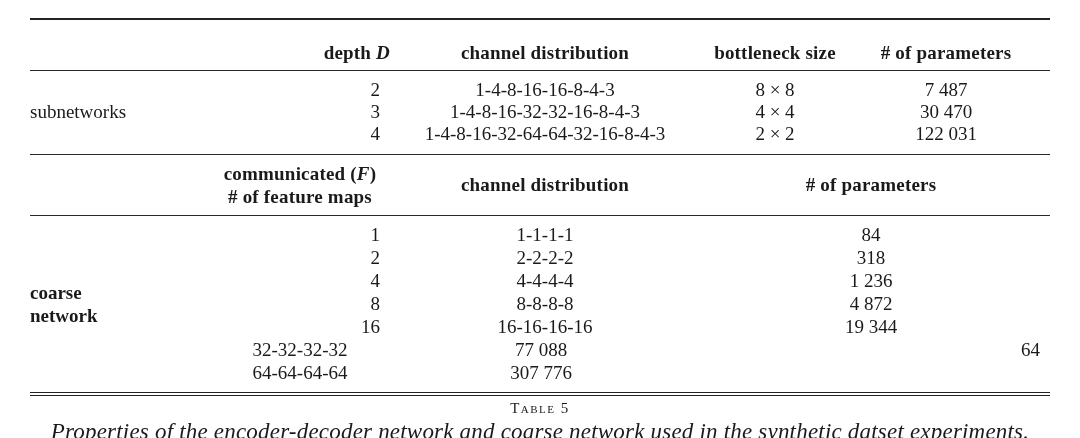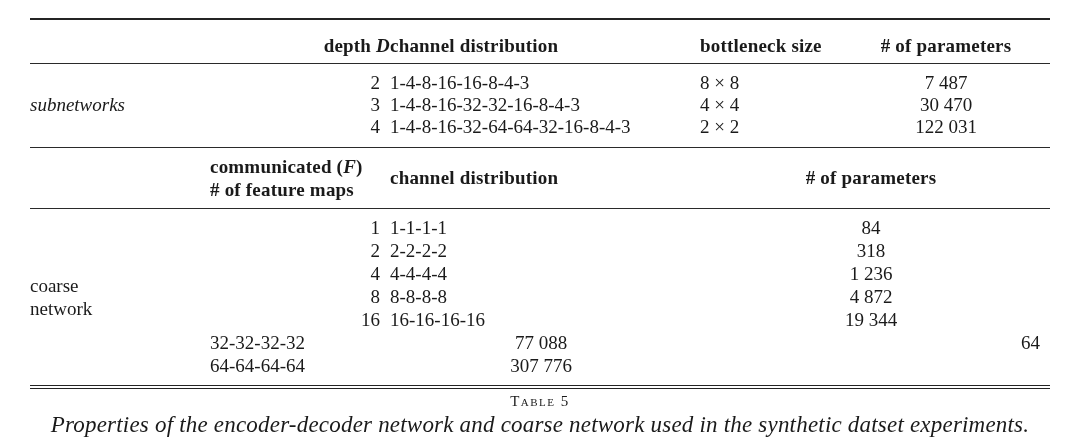--- a/index.html
+++ b/index.html
@@ -15,37 +15,37 @@
   .rule-double { height:1.6px; border-top:1.5px solid #242424; border-bottom:1.5px solid #242424; }
 
   .grid5 { display:grid; grid-template-columns:180px 180px 310px 150px 200px; }
   .grid4 { display:grid; grid-template-columns:180px 180px 310px 350px; }
 
   .cell { font-size:19px; white-space:nowrap; }
   .b    { font-weight:bold; letter-spacing:0.2px; }
   .cl   { text-align:left; padding-left:3px; font-weight:bold; letter-spacing:0.2px; }
   .cr   { text-align:right; padding-right:10px; }
   .cr0  { text-align:right; padding-right:0; }
-  .cc   { }
+  .cc   { text-align:center; }
   .cp   { text-align:center; padding-right:8px; }
   .mvar { font-style:italic; font-weight:bold; }
 
-  .h1 { padding:14px 0 5px; }
+  .h1 { padding:21px 0 5px; }
   .h1 .cell { line-height:24px; }
 
   .sec1 { padding:8px 0 9px; }
   .sec1 .cell { line-height:22px; }
-  .sec1 .label { grid-row:1 / span 3; grid-column:1; align-self:center;font-style:italic; }
+  .sec1 .label { grid-row:1 / span 3; grid-column:1; align-self:center; }
 
   .h2 { padding:7px 0; }
   .h2 .cell { line-height:22px; }
 
   .sec2 { padding:7px 0 8px; }
   .sec2 .cell { line-height:23px; }
-  .sec2 .label { grid-row:1 / span 7; grid-column:1; align-self:center; }
+  .sec2 .label { grid-row:1 / span 7; grid-column:1; align-self:center;font-weight:bold; }
   .label2line div { line-height:23px; }
 
   .caption-label {
     margin-top:4px; text-align:center; font-variant:small-caps;
     font-size:15px; letter-spacing:1.5px;
   }
   .caption-text {
     margin-top:2px; text-align:center; font-style:italic; font-size:23px;
     letter-spacing:0.2px;
   }

